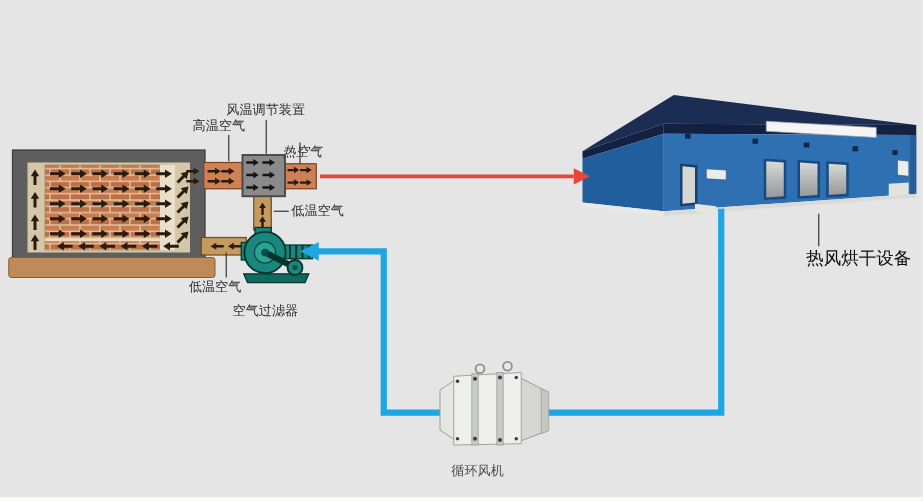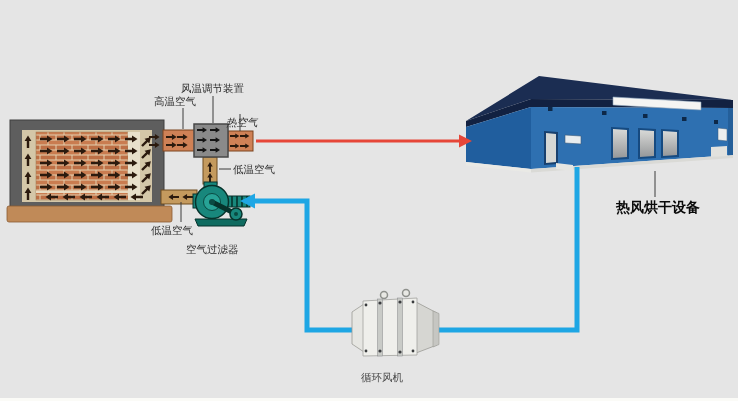--- a/index.html
+++ b/index.html
@@ -16,22 +16,23 @@
   .stage svg{position:absolute;left:0;top:0;}
   .lbl{
     position:absolute;
     white-space:nowrap;
     font-size:10.5px;
     color:#2e2e2e;
     line-height:12px;
   }
   .lbl.big{
     font-size:14px;
-    font-weight:bold;
+    font-weight:normal;
     color:#0a0a0a;
+    margin-left:29px;
   }
   .lbl.dim{color:#4a4a4a;}
 </style>
 </head>
 <body>
 
 <div class="stage">
 
 <svg width="738" height="401" viewBox="0 0 738 401">
   <defs>

